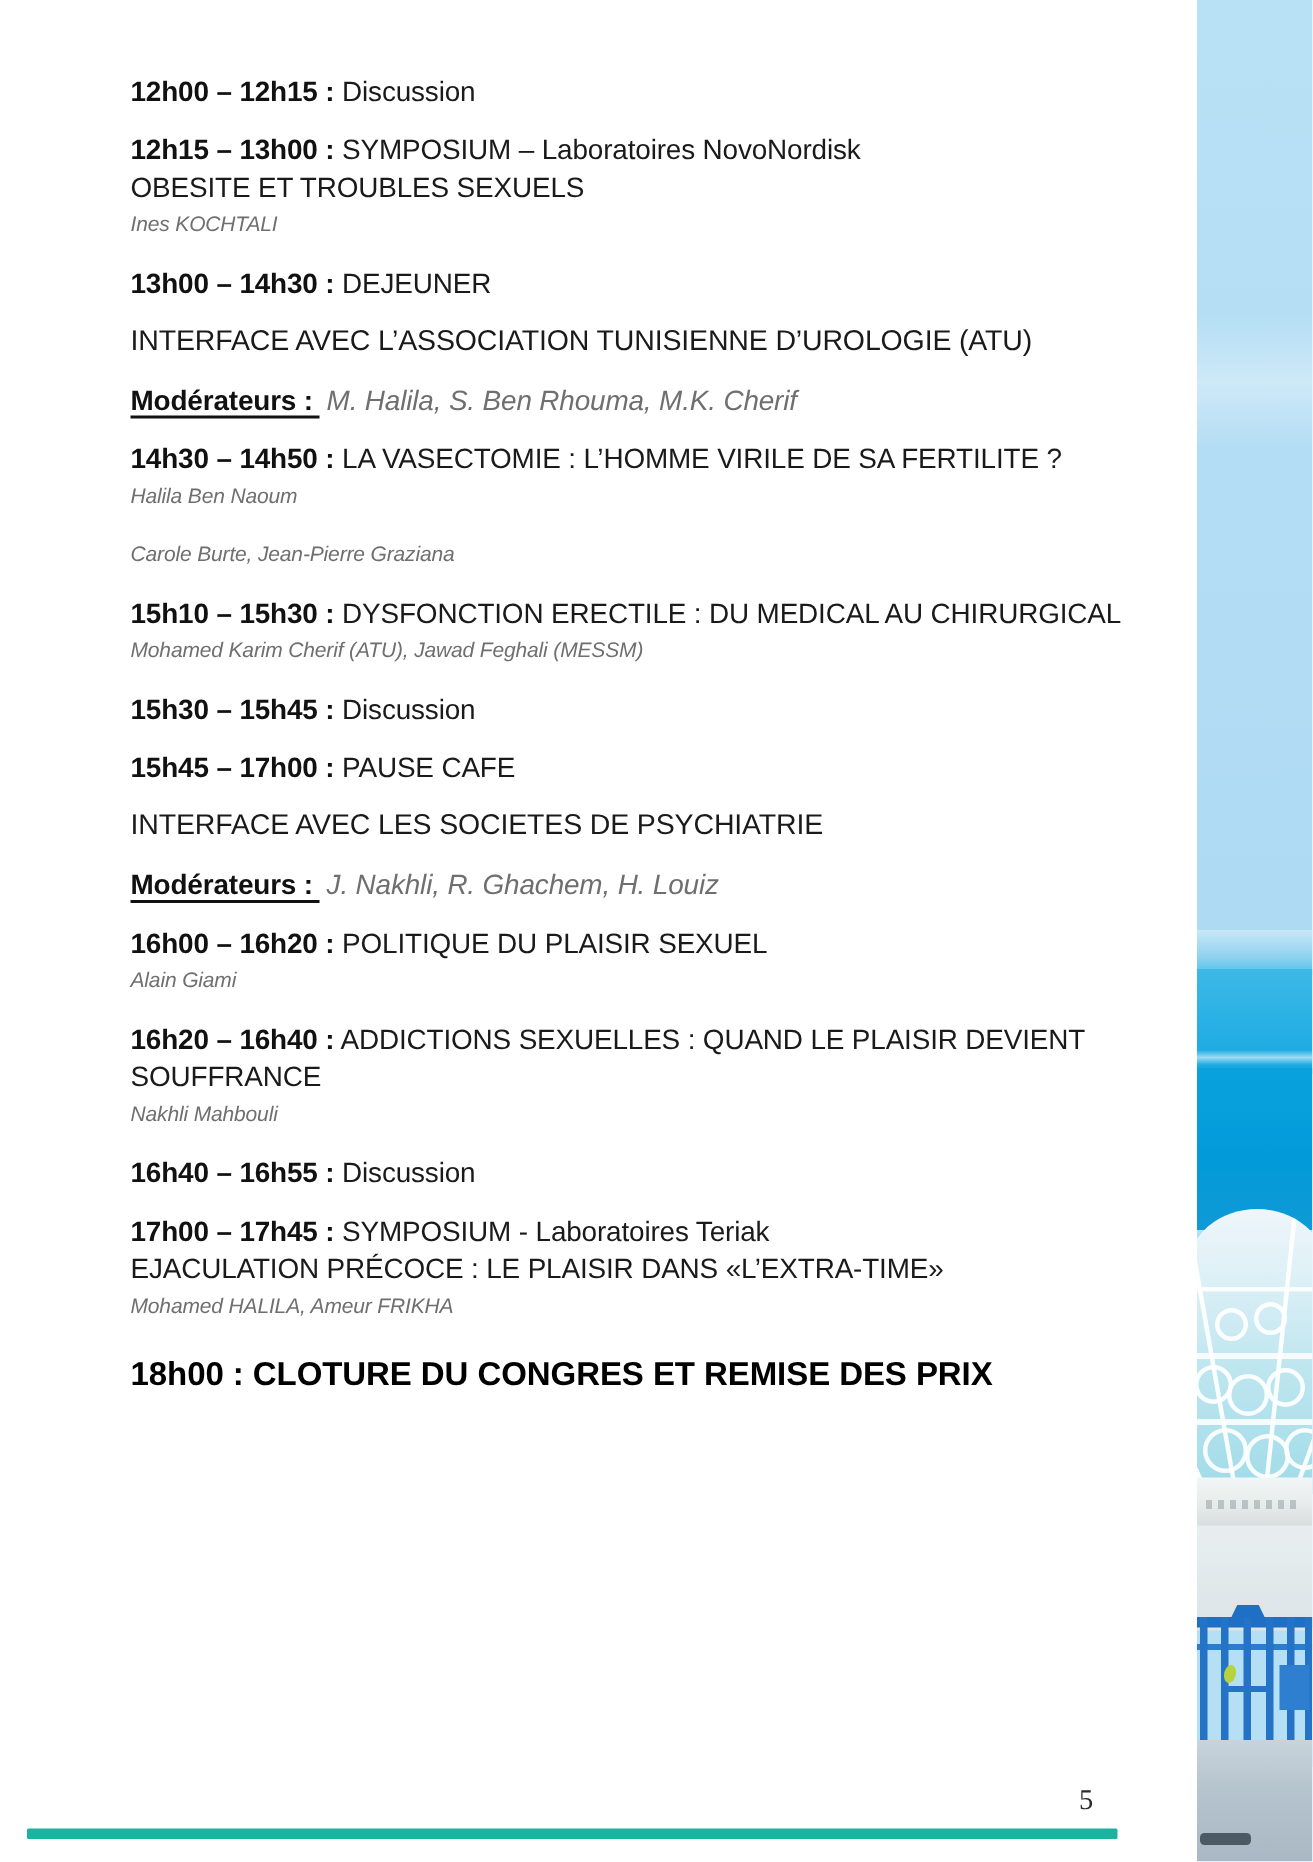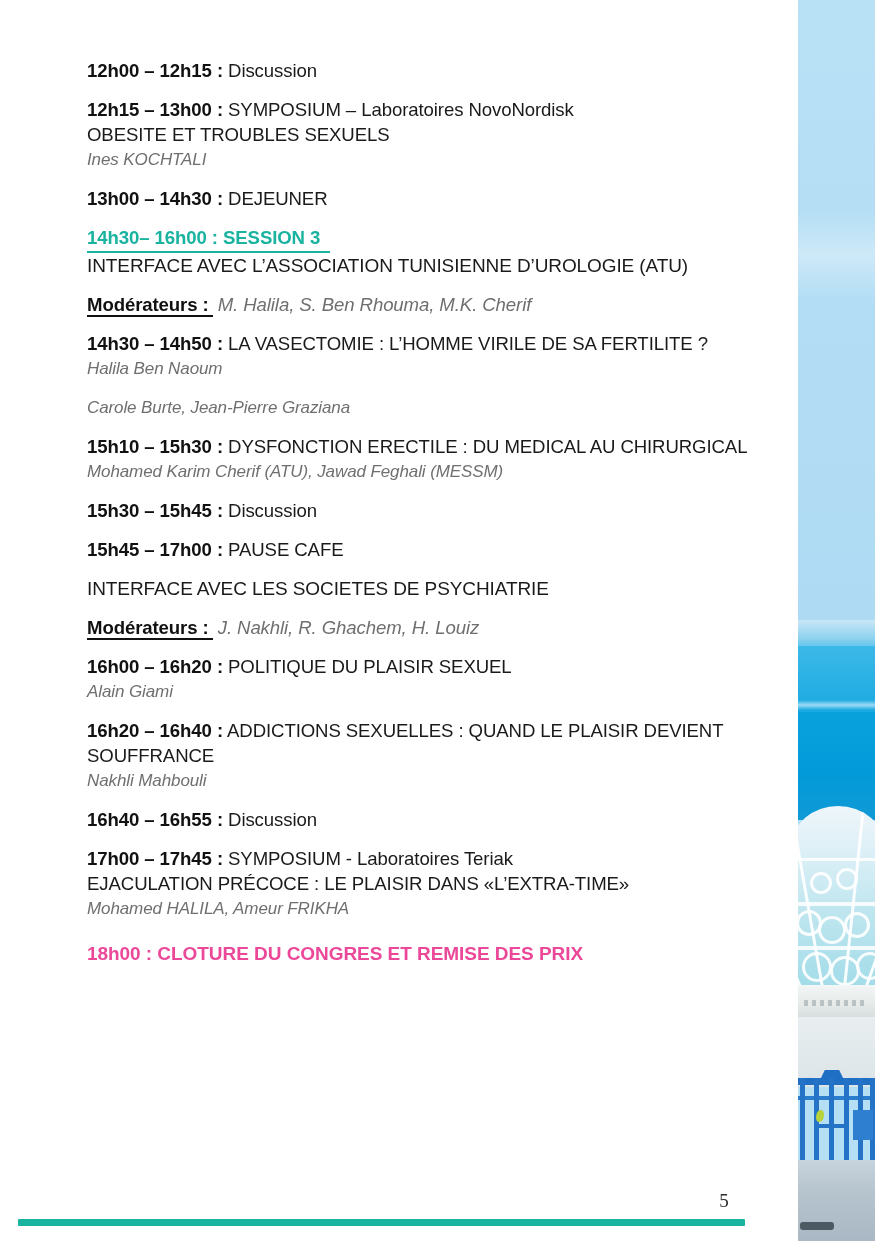--- a/index.html
+++ b/index.html
@@ -156,40 +156,40 @@
     position: absolute;
     left: 18px; top: 1110px; width: 8px; height: 12px;
     background: #b8d23a;
     border-radius: 60% 40% 60% 40%;
   }
 
   
   #content {
     position: absolute;
     left: 87px;
-    top: 58px;
+    top: 48px;
     width: 700px;
   }
   .block {
     margin-bottom: 14px;
   }
   .line {
     font-size: 18.6px;
     line-height: 25px;
     color: #1a1a1a;
     letter-spacing: -0.1px;
   }
   .time {
     font-weight: bold;
     color: #111111;
   }
   .author {
     font-style: italic;
     color: #6f6f6f;
-    font-size: 17px;
+    font-size: 14px;
     line-height: 25px;
     letter-spacing: -0.1px;
   }
   .session-head {
     color: #19b3a0;
     font-weight: bold;
     font-size: 18.6px;
     line-height: 26px;
     display: inline-block;
     border-bottom: 2px solid #19b3a0;
@@ -206,23 +206,23 @@
     font-weight: bold;
     color: #111111;
     border-bottom: 2px solid #111111;
     padding-right: 4px;
   }
   .mod-names {
     font-style: italic;
     color: #6f6f6f;
   }
   .closing {
-    color: #ec4899;
+    color: #000000;
     font-weight: bold;
-    font-size: 19px;
+    font-size: 22px;
     line-height: 26px;
     letter-spacing: -0.05px;
   }
   .block.session { margin-bottom: 13px; }
   .block.closing-block { margin-top: 20px; }
 
   
   #page-number {
     position: absolute;
     left: 700px;
@@ -305,21 +305,20 @@
       </div>
       <div class="block">
         <div class="line"><span class="time">12h15 – 13h00 :</span><span> SYMPOSIUM – Laboratoires NovoNordisk</span></div>
         <div class="line">OBESITE ET TROUBLES SEXUELS</div>
         <div class="author">Ines KOCHTALI</div>
       </div>
       <div class="block">
         <div class="line"><span class="time">13h00 – 14h30 :</span><span> DEJEUNER</span></div>
       </div>
       <div class="block session">
-        <div><span class="session-head">14h30– 16h00 : SESSION 3</span></div>
         <div class="session-sub">INTERFACE AVEC L’ASSOCIATION TUNISIENNE D’UROLOGIE (ATU)</div>
       </div>
       <div class="block">
         <div class="line"><span class="mod-label">Modérateurs :</span><span class="mod-names"> M. Halila, S. Ben Rhouma, M.K. Cherif</span></div>
       </div>
       <div class="block">
         <div class="line"><span class="time">14h30 – 14h50 :</span><span> LA VASECTOMIE : L’HOMME VIRILE DE SA FERTILITE ?</span></div>
         <div class="author">Halila Ben Naoum</div>
       </div>
       <div class="block">

